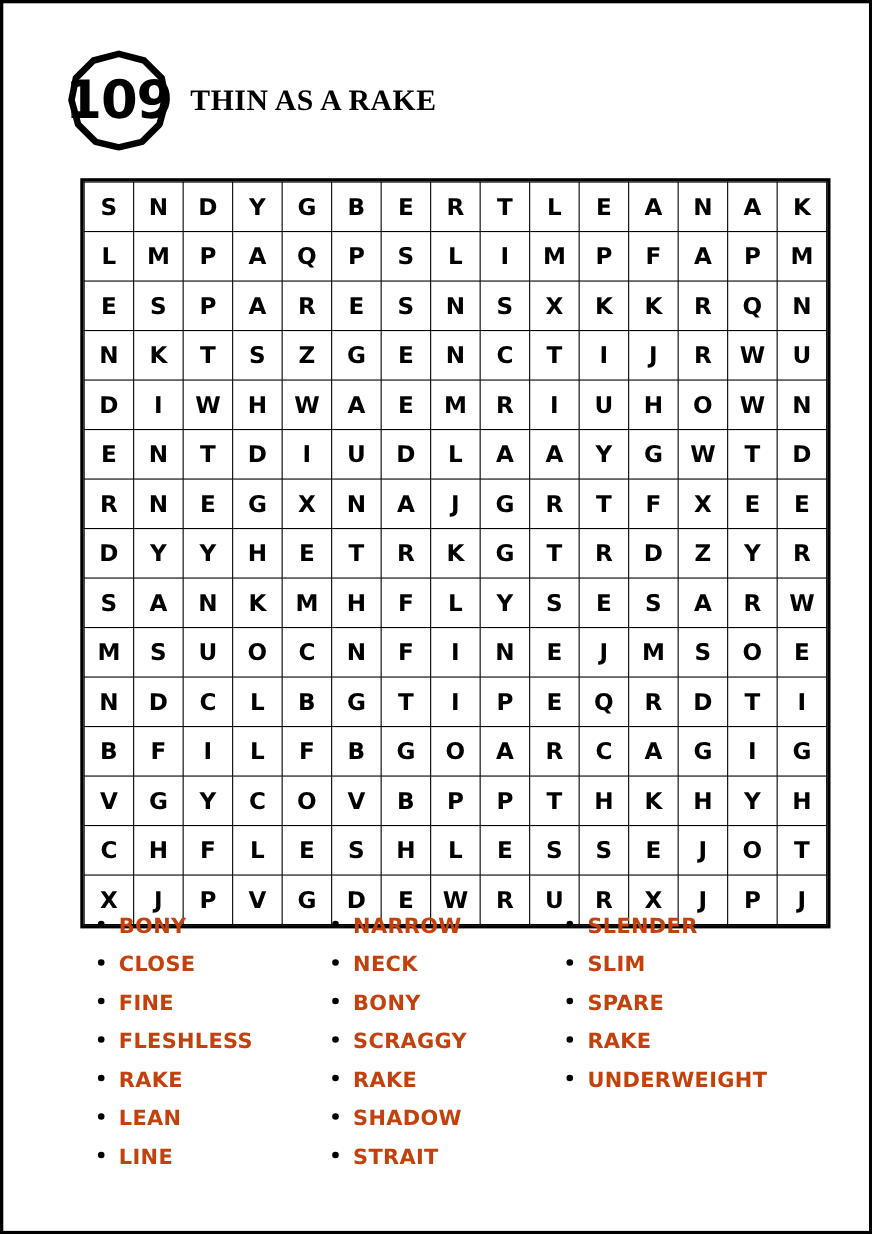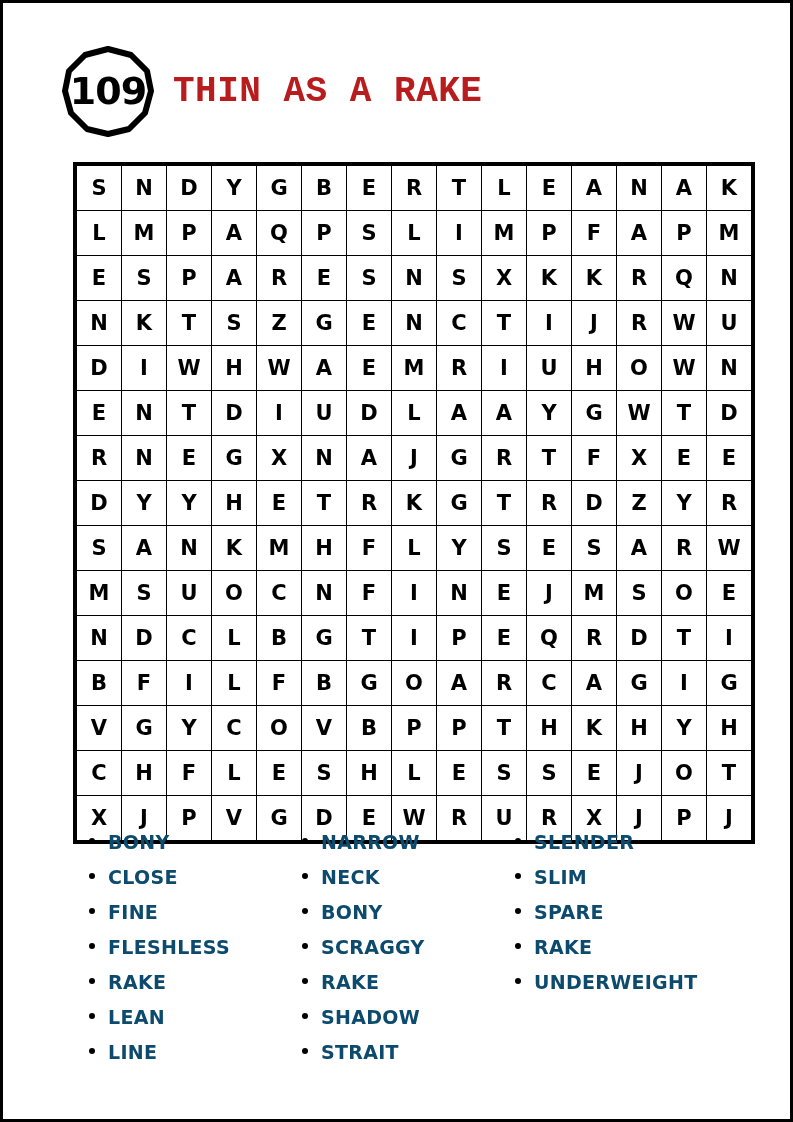--- a/index.html
+++ b/index.html
@@ -41,32 +41,32 @@
     justify-content: center;
   }
   .badge svg {
     position: absolute;
     left: 0;
     top: 0;
   }
   .badge-number {
     position: relative;
     font-family: "DejaVu Sans", sans-serif;
-    font-size: 38px;
+    font-size: 48px;
     font-weight: bold;
     letter-spacing: -1px;
     color: #000;
     z-index: 2;
   }
   .puzzle-title {
-    font-family: Liberation Mono, monospace;
-    font-size: 36px;
+    font-family: Liberation Serif, serif;
+    font-size: 27px;
     font-weight: bold;
     letter-spacing: 0.5px;
-    color: #b91c1c;
+    color: #000000;
     white-space: nowrap;
   }
 
   
   .grid-wrap {
     position: absolute;
     left: 70px;
     top: 159px;
     border: 3px solid #000;
     background: #fff;
@@ -100,21 +100,21 @@
     width: 213px;
   }
   .word-item {
     display: flex;
     align-items: baseline;
     height: 35px;
     font-family: "DejaVu Sans", sans-serif;
     font-size: 19px;
     font-weight: bold;
     letter-spacing: 0.3px;
-    color: #0c4a6e;
+    color: #c2410c;
   }
   .bullet {
     display: inline-block;
     width: 6px;
     height: 6px;
     border-radius: 50%;
     background: #000;
     margin-right: 13px;
     position: relative;
     top: -5px;

